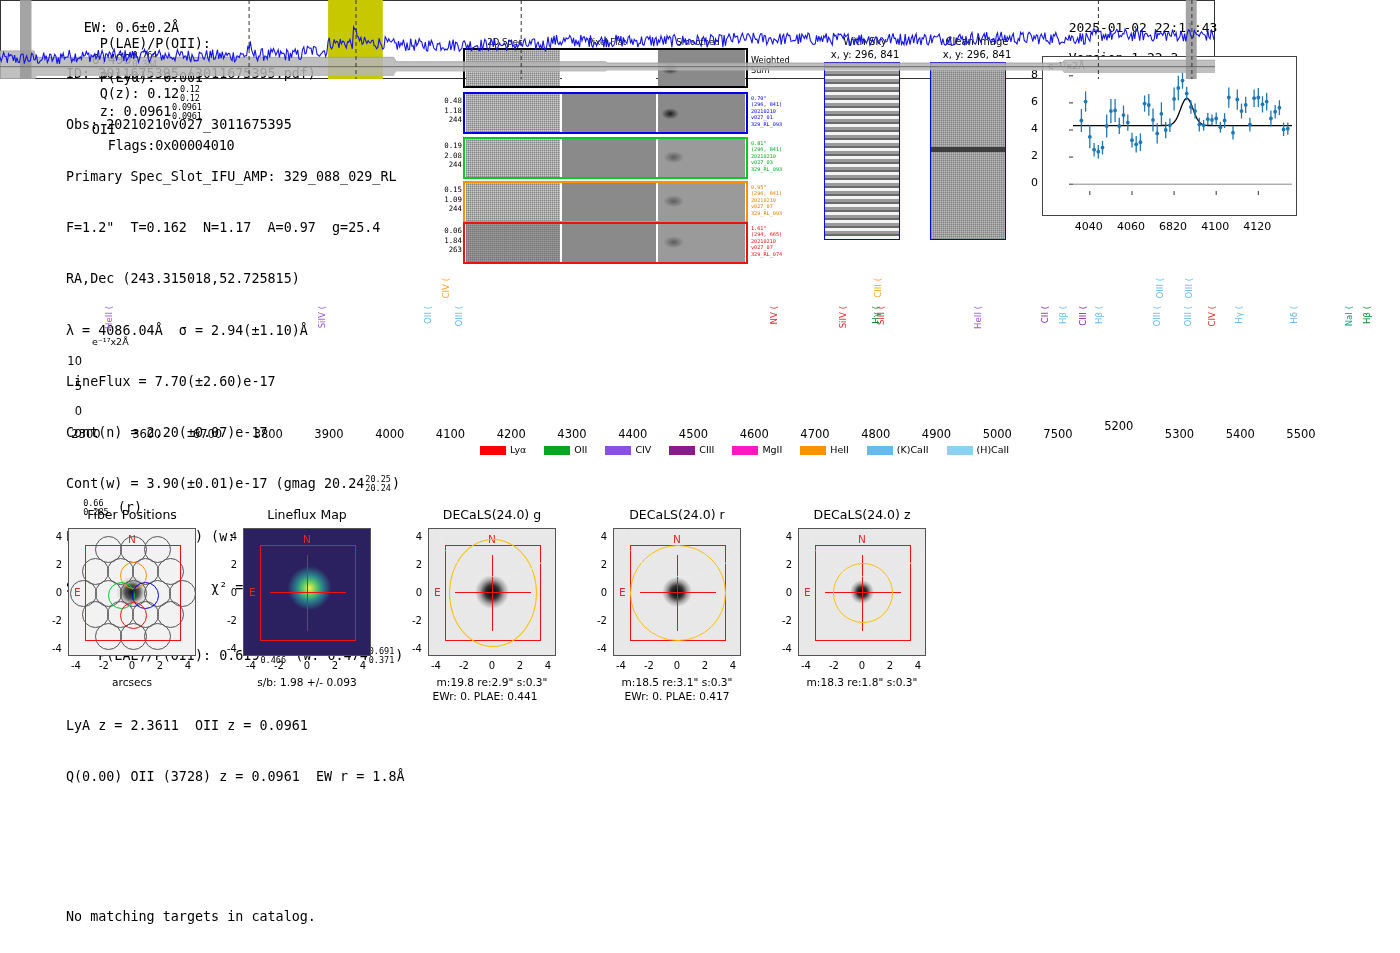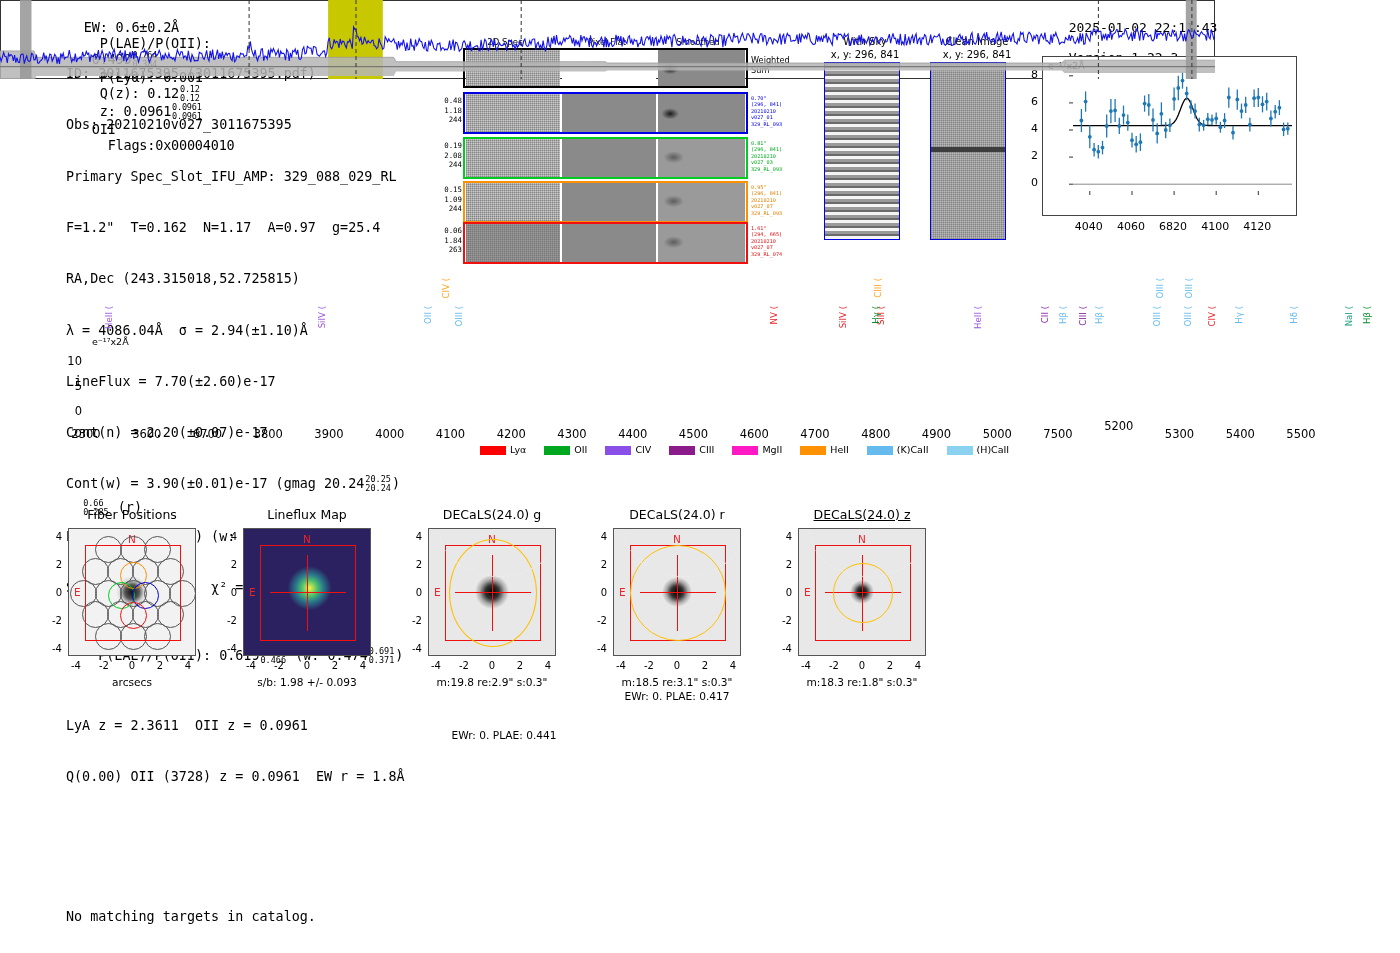--- a/index.html
+++ b/index.html
@@ -496,21 +496,21 @@
             radial-gradient(circle 26px at 6% 4%, #4a4a4a 0%, #ededed 82%), #ececec;">
       <div class="NE" style="left:50%;top:4px;transform:translateX(-50%);">N</div>
       <div class="NE" style="left:5px;top:50%;transform:translateY(-50%);">E</div>
       <div class="redbox" style="left:16px;top:16px;width:96px;height:96px;"></div>
       <div class="crossh" style="left:26px;top:63px;width:76px;height:1.4px;"></div>
       <div class="crossh" style="left:63px;top:26px;width:1.4px;height:76px;"></div>
       <div class="circ" style="left:20px;top:10px;width:88px;height:108px;border:1.6px solid #ffc000;"></div>
       <div class="circ" style="left:10px;top:-48px;width:120px;height:96px;border:1.3px dashed #ededed;"></div>
     </div>
     <div class="cut-cap" style="left:392px;top:676px;">m:19.8  re:2.9"  s:0.3"</div>
-    <div class="cut-cap" style="left:404px;top:690px;margin-top:39px;">EWr: 0. PLAE: 0.441</div>
+    <div class="cut-cap" style="left:385px;top:690px;">EWr: 0. PLAE: 0.441</div>
     <div class="cut-title" style="left:597px;top:507px;">DECaLS(24.0) r</div>
     <div class="ytick sans" style="left:587px;top:536px;">4</div>
     <div class="ytick sans" style="left:587px;top:564px;">2</div>
     <div class="ytick sans" style="left:587px;top:592px;">0</div>
     <div class="ytick sans" style="left:587px;top:620px;">-2</div>
     <div class="ytick sans" style="left:587px;top:648px;">-4</div>
     <div class="xtick sans" style="left:621px;top:660px;">-4</div>
     <div class="xtick sans" style="left:649px;top:660px;">-2</div>
     <div class="xtick sans" style="left:677px;top:660px;">0</div>
     <div class="xtick sans" style="left:705px;top:660px;">2</div>
@@ -520,21 +520,21 @@
       <div class="NE" style="left:50%;top:4px;transform:translateX(-50%);">N</div>
       <div class="NE" style="left:5px;top:50%;transform:translateY(-50%);">E</div>
       <div class="redbox" style="left:16px;top:16px;width:96px;height:96px;"></div>
       <div class="crossh" style="left:26px;top:63px;width:76px;height:1.4px;"></div>
       <div class="crossh" style="left:63px;top:26px;width:1.4px;height:76px;"></div>
       <div class="circ" style="left:16px;top:16px;width:96px;height:96px;border:1.6px solid #ffc000;"></div>
       <div class="circ" style="left:10px;top:-48px;width:120px;height:96px;border:1.3px dashed #ededed;"></div>
     </div>
     <div class="cut-cap" style="left:577px;top:676px;">m:18.5  re:3.1"  s:0.3"</div>
     <div class="cut-cap" style="left:577px;top:690px;">EWr: 0. PLAE: 0.417</div>
-    <div class="cut-title" style="left:782px;top:507px;text-decoration:underline;">DECaLS(24.0) z</div>
+    <div class="cut-title" style="left:782px;top:507px;">DECaLS(24.0) z</div>
     <div class="ytick sans" style="left:772px;top:536px;">4</div>
     <div class="ytick sans" style="left:772px;top:564px;">2</div>
     <div class="ytick sans" style="left:772px;top:592px;">0</div>
     <div class="ytick sans" style="left:772px;top:620px;">-2</div>
     <div class="ytick sans" style="left:772px;top:648px;">-4</div>
     <div class="xtick sans" style="left:806px;top:660px;">-4</div>
     <div class="xtick sans" style="left:834px;top:660px;">-2</div>
     <div class="xtick sans" style="left:862px;top:660px;">0</div>
     <div class="xtick sans" style="left:890px;top:660px;">2</div>
     <div class="xtick sans" style="left:918px;top:660px;">4</div>

